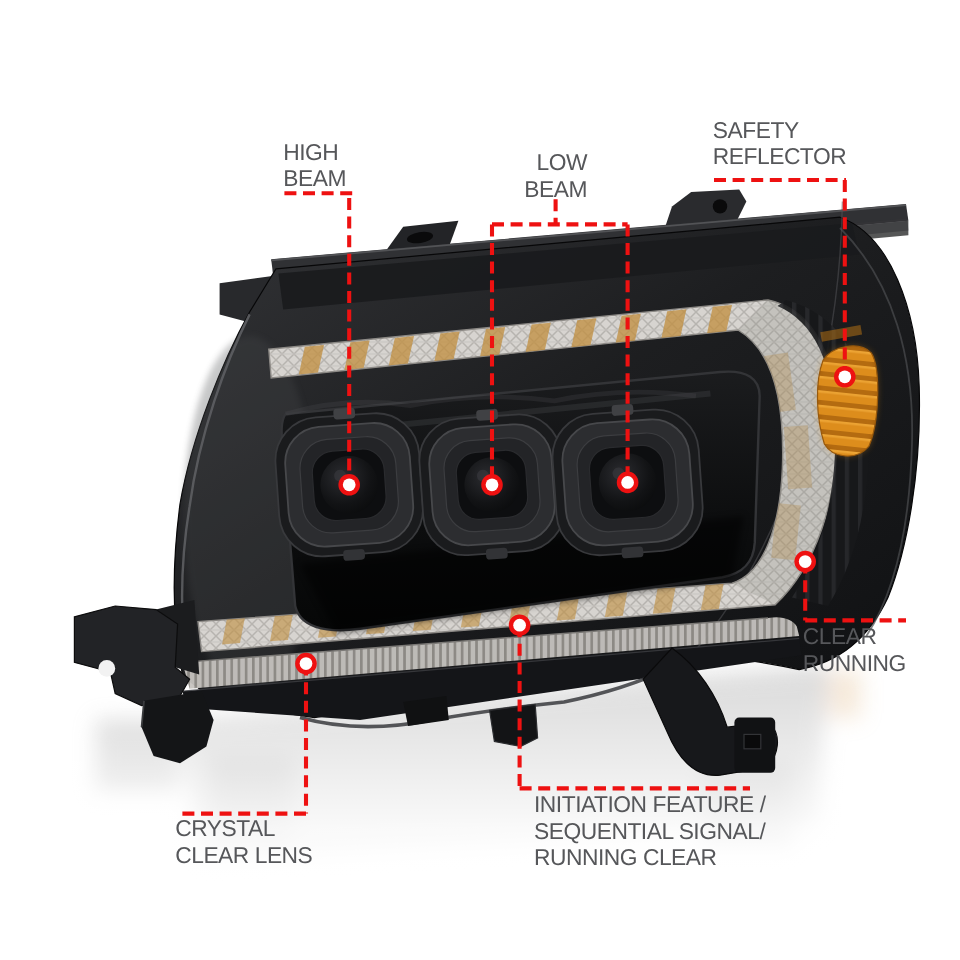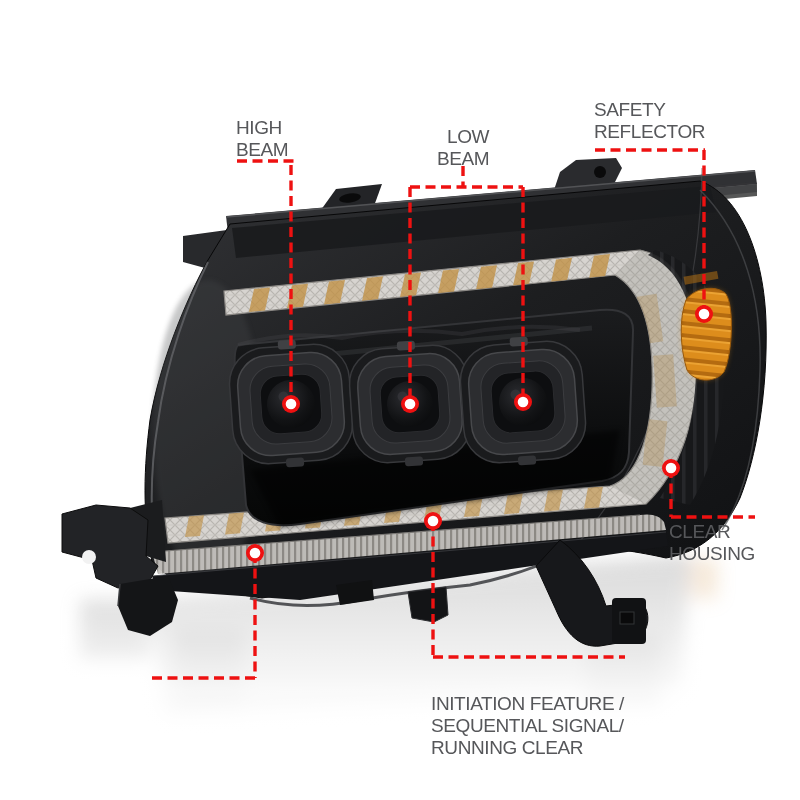--- a/index.html
+++ b/index.html
@@ -287,21 +287,25 @@
   <div class="ann-label center" style="left:463px;top:126px;">
     <span>LOW</span>
     <span>BEAM</span>
   </div>
   <div class="ann-label" style="left:594px;top:99px;">
     <span>SAFETY</span>
     <span>REFLECTOR</span>
   </div>
   <div class="ann-label" style="left:669px;top:521px;">
     <span>CLEAR</span>
-    <span>HOUSING</span>
-  </div>
-  <div class="ann-label" style="left:431px;top:661px;margin-top:32px;">
+    <span>RUNNING</span>
+  </div>
+  <div class="ann-label" style="left:146px;top:681px;">
+    <span>CRYSTAL</span>
+    <span>CLEAR LENS</span>
+  </div>
+  <div class="ann-label" style="left:445px;top:661px;">
     <span>INITIATION FEATURE /</span>
     <span>SEQUENTIAL SIGNAL/</span>
     <span>RUNNING CLEAR</span>
   </div>
 
 </div>
 
 </body></html>

